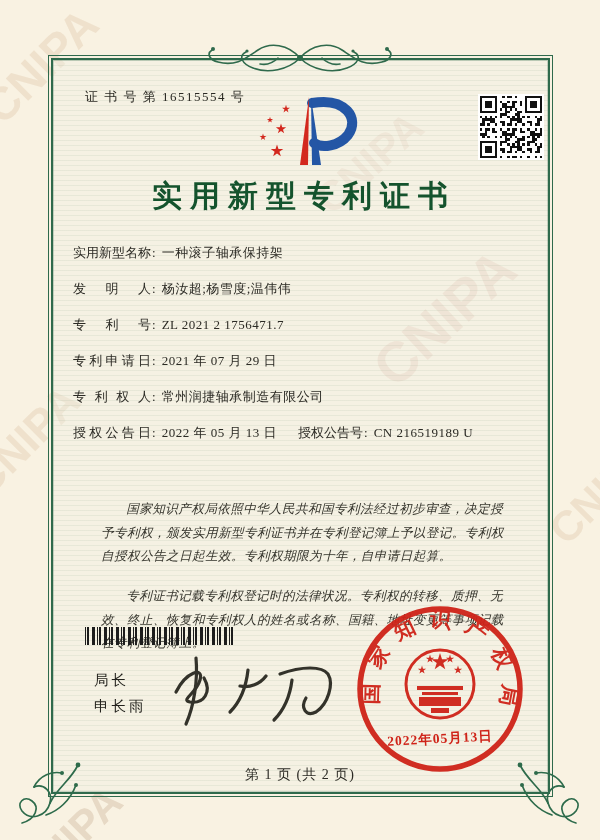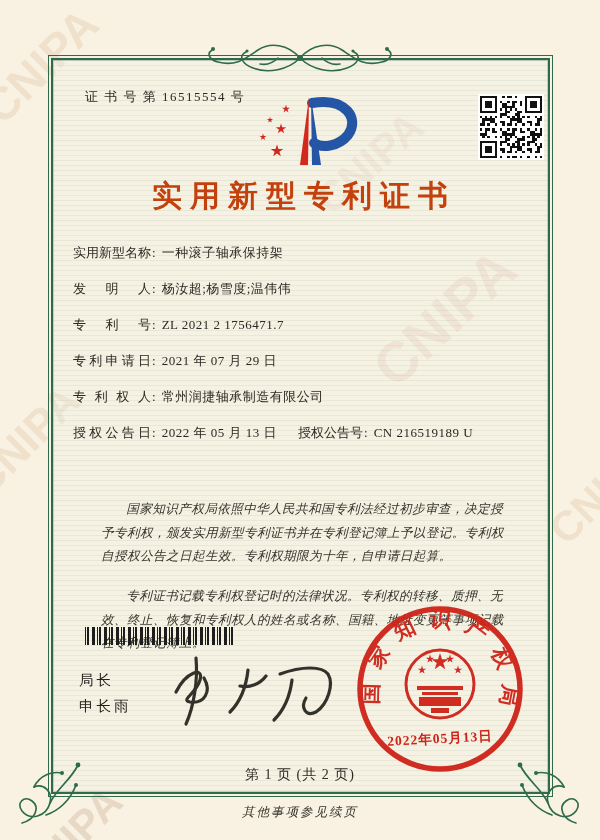--- a/index.html
+++ b/index.html
@@ -28,35 +28,35 @@
   .orn{position:absolute;pointer-events:none;}
   .orn-top{left:190px;top:40px;}
   .orn-bl{left:12px;top:757px;}
   .orn-br{left:512px;top:757px;transform:scaleX(-1);}
 
   
   .cert-no{position:absolute;left:85px;top:88px;font-size:13px;letter-spacing:1.5px;color:#2b2a24;}
   .logo{position:absolute;left:252px;top:93px;}
   .qr{position:absolute;left:478px;top:94px;width:62px;height:62px;background:#fff;padding:2px;}
   .title{position:absolute;left:0;top:176px;width:600px;text-align:center;
-         font-size:30px;font-weight:bold;letter-spacing:8px;text-indent:8px;color:#c2410c;}
+         font-size:30px;font-weight:bold;letter-spacing:8px;text-indent:8px;color:#14532d;}
 
   .fields{position:absolute;left:73px;top:244px;width:440px;font-size:13px;color:#2b2a24;}
   .frow{position:relative;height:36px;line-height:17px;}
   .flabel{display:inline-block;width:78px;text-align:justify;text-align-last:justify;}
   .fcolon{display:inline-block;margin:0 6px 0 1px;}
   .fvalue{letter-spacing:0.5px;}
   .col2{position:absolute;left:225px;top:0;}
 
   .paras{position:absolute;left:85px;top:482px;width:437px;font-size:12.6px;
          line-height:1.88;color:#35342c;font-style:italic;letter-spacing:0.4px;}
   .paras p{margin:16px;text-indent:2em;}
 
   .barcode{position:absolute;left:85px;top:627px;}
-  .director{position:absolute;left:79px;top:667px;font-size:14.5px;color:#23221d;
+  .director{position:absolute;left:94px;top:667px;font-size:14.5px;color:#23221d;
             letter-spacing:3px;line-height:26px;}
   .signature{position:absolute;left:152px;top:644px;}
 
   .seal{position:absolute;left:353px;top:602px;width:174px;height:174px;}
   .seal svg{position:absolute;left:0;top:0;}
   .seal-date{position:absolute;left:8px;top:128px;width:158px;text-align:center;
              color:#cf2318;font-size:13.5px;font-weight:bold;letter-spacing:1px;
              transform:rotate(-3deg);}
 
   .page-num{position:absolute;left:0;top:766px;width:600px;text-align:center;
@@ -440,15 +440,14 @@
         <rect x="64" y="84" width="46" height="4"></rect>
         <rect x="69" y="90" width="36" height="3"></rect>
         <rect x="66" y="95" width="42" height="9"></rect>
         <rect x="78" y="106" width="18" height="5"></rect>
       </g>
     </svg>
     <div class="seal-date">2022年05月13日</div>
   </div>
 
   <div class="page-num">第 1 页 (共 2 页)</div>
-  <div class="footer-note">其他事项参见续页</div>
 
 </div>
 
 </body></html>

